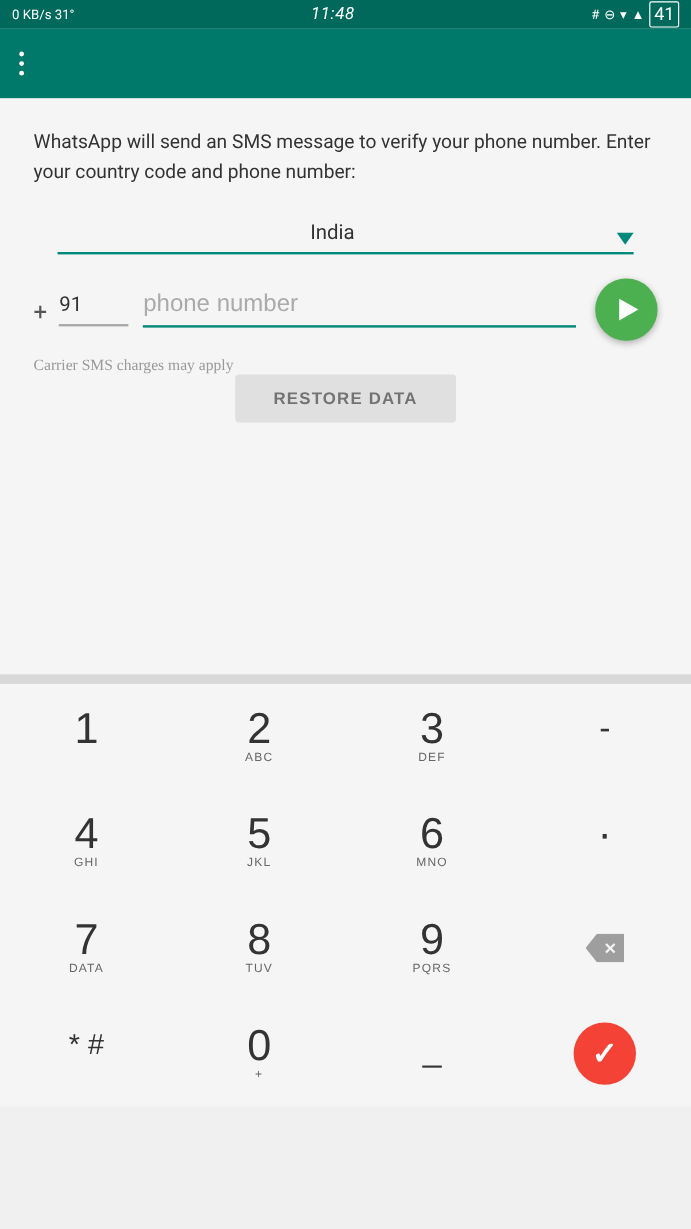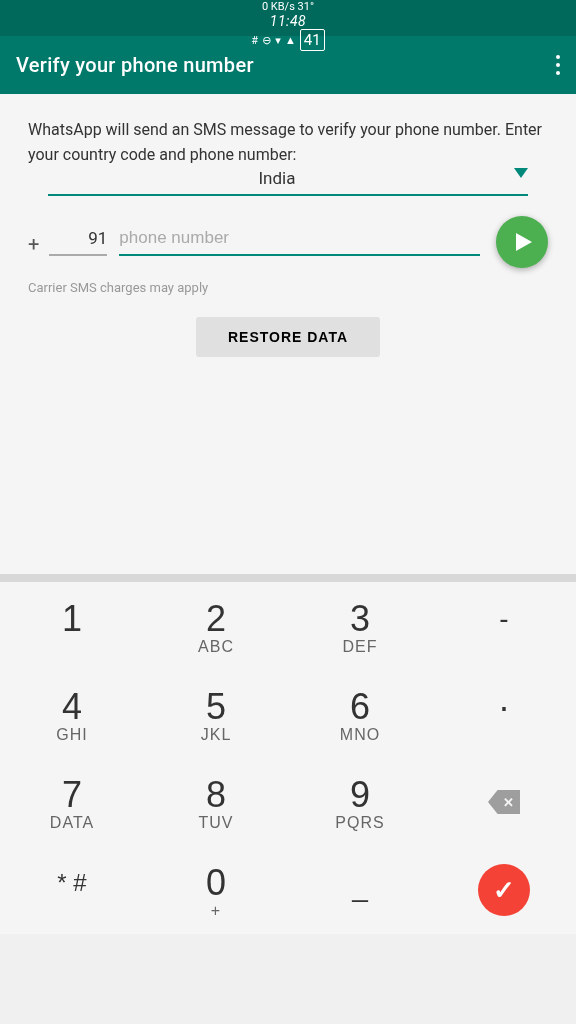--- a/index.html
+++ b/index.html
@@ -9,27 +9,26 @@
       min-height: 1024px;
       font-family: 'Roboto', Arial, sans-serif;
       background: #f0f0f0;
       overflow-x: hidden;
     }
 
     
     .status-bar {
       background: #00695c;
       color: white;
-      height: 36px;
+      height: 24px;
       display: flex;
       align-items: center;
       justify-content: space-between;
       padding: 0 10px;
       font-size: 11px;
-      flex-direction: column;
     }
     .status-left { display: flex; align-items: center; gap: 4px; }
     .status-center { font-size: 14px; font-weight: 400; letter-spacing: 0.5px; font-style: italic; }
     .status-right { display: flex; align-items: center; gap: 4px; }
 
     
     .app-bar {
       background: #00796b;
       color: white;
       height: 58px;
@@ -54,26 +53,27 @@
     .main-content {
       background: #f5f5f5;
       padding: 24px 28px;
       min-height: 480px;
     }
 
     .description-text {
       font-size: 16px;
       color: #333;
       line-height: 1.55;
+      margin-bottom: 28px;
     }
 
     
     .country-selector {
       display: flex;
-      align-items: flex-start;
+      align-items: flex-end;
       justify-content: center;
       border-bottom: 2px solid #00897b;
       margin: 0 20px 20px 20px;
       padding-bottom: 6px;
       cursor: pointer;
       position: relative;
     }
     .country-name {
       font-size: 17px;
       color: #333;
@@ -100,38 +100,38 @@
     }
     .plus-sign {
       font-size: 20px;
       color: #555;
       margin-right: 10px;
       margin-top: 4px;
     }
     .country-code-box {
       width: 58px;
       border-bottom: 2px solid #aaa;
-      text-align: right;
+      text-align: left;
       font-size: 17px;
       color: #333;
       padding-bottom: 6px;
       margin-right: 12px;
       flex-shrink: 0;
     }
     .phone-input-wrapper {
       flex: 1;
       border-bottom: 2px solid #00897b;
       padding-bottom: 6px;
     }
     .phone-input {
       width: 100%;
       background: transparent;
       border: none;
       outline: none;
-      font-size: 17px;
+      font-size: 20px;
       color: #333;
     }
     .phone-input::placeholder { color: #aaa; }
 
     .submit-btn {
       width: 52px; height: 52px;
       background: #4caf50;
       border-radius: 50%;
       border: none;
       cursor: pointer;
@@ -144,34 +144,34 @@
       width: 0; height: 0;
       border-top: 9px solid transparent;
       border-bottom: 9px solid transparent;
       border-left: 16px solid white;
       margin-left: 3px;
     }
 
     .sms-notice {
       font-size: 13px;
       color: #999;
-      margin-bottom: 22px;
+      font-family: Liberation Serif, serif;
     }
 
     .restore-btn {
       display: block;
       margin: 0 auto;
       background: #e0e0e0;
       border: none;
       border-radius: 3px;
       padding: 12px 32px;
       font-size: 14px;
       font-weight: 700;
       letter-spacing: 1px;
-      color: #000000;
+      color: #737373;
       cursor: pointer;
       text-transform: uppercase;
     }
 
     
     .divider {
       height: 8px;
       background: #d8d8d8;
     }
 
@@ -197,21 +197,21 @@
       position: relative;
       user-select: none;
     }
     .key-main {
       font-size: 36px;
       font-weight: 300;
       color: #333;
       line-height: 1;
     }
     .key-sub {
-      font-size: 16px;
+      font-size: 10px;
       color: #666;
       letter-spacing: 1px;
       font-weight: 500;
       margin-top: 1px;
       height: 14px;
     }
     .key-empty { background: transparent; cursor: default; }
     .key-check {
       width: 52px; height: 52px;
       background: #f44336;
@@ -259,21 +259,20 @@
   <div class="status-right">
     <span>#</span>
     <span>⊖</span>
     <span>▾</span>
     <span>▲</span>
     <span style="border:1.5px solid white; padding:1px 3px; border-radius:2px; font-size:15px;">41</span>
   </div>
 </div>
 
 <div class="app-bar">
-  <span class="app-bar-title">Verify your phone number</span>
   <div class="dot-menu">
     <span></span>
     <span></span>
     <span></span>
   </div>
 </div>
 
 <div class="main-content">
   <p class="description-text">WhatsApp will send an SMS message to verify your phone number. Enter your country code and phone number:</p>
 

